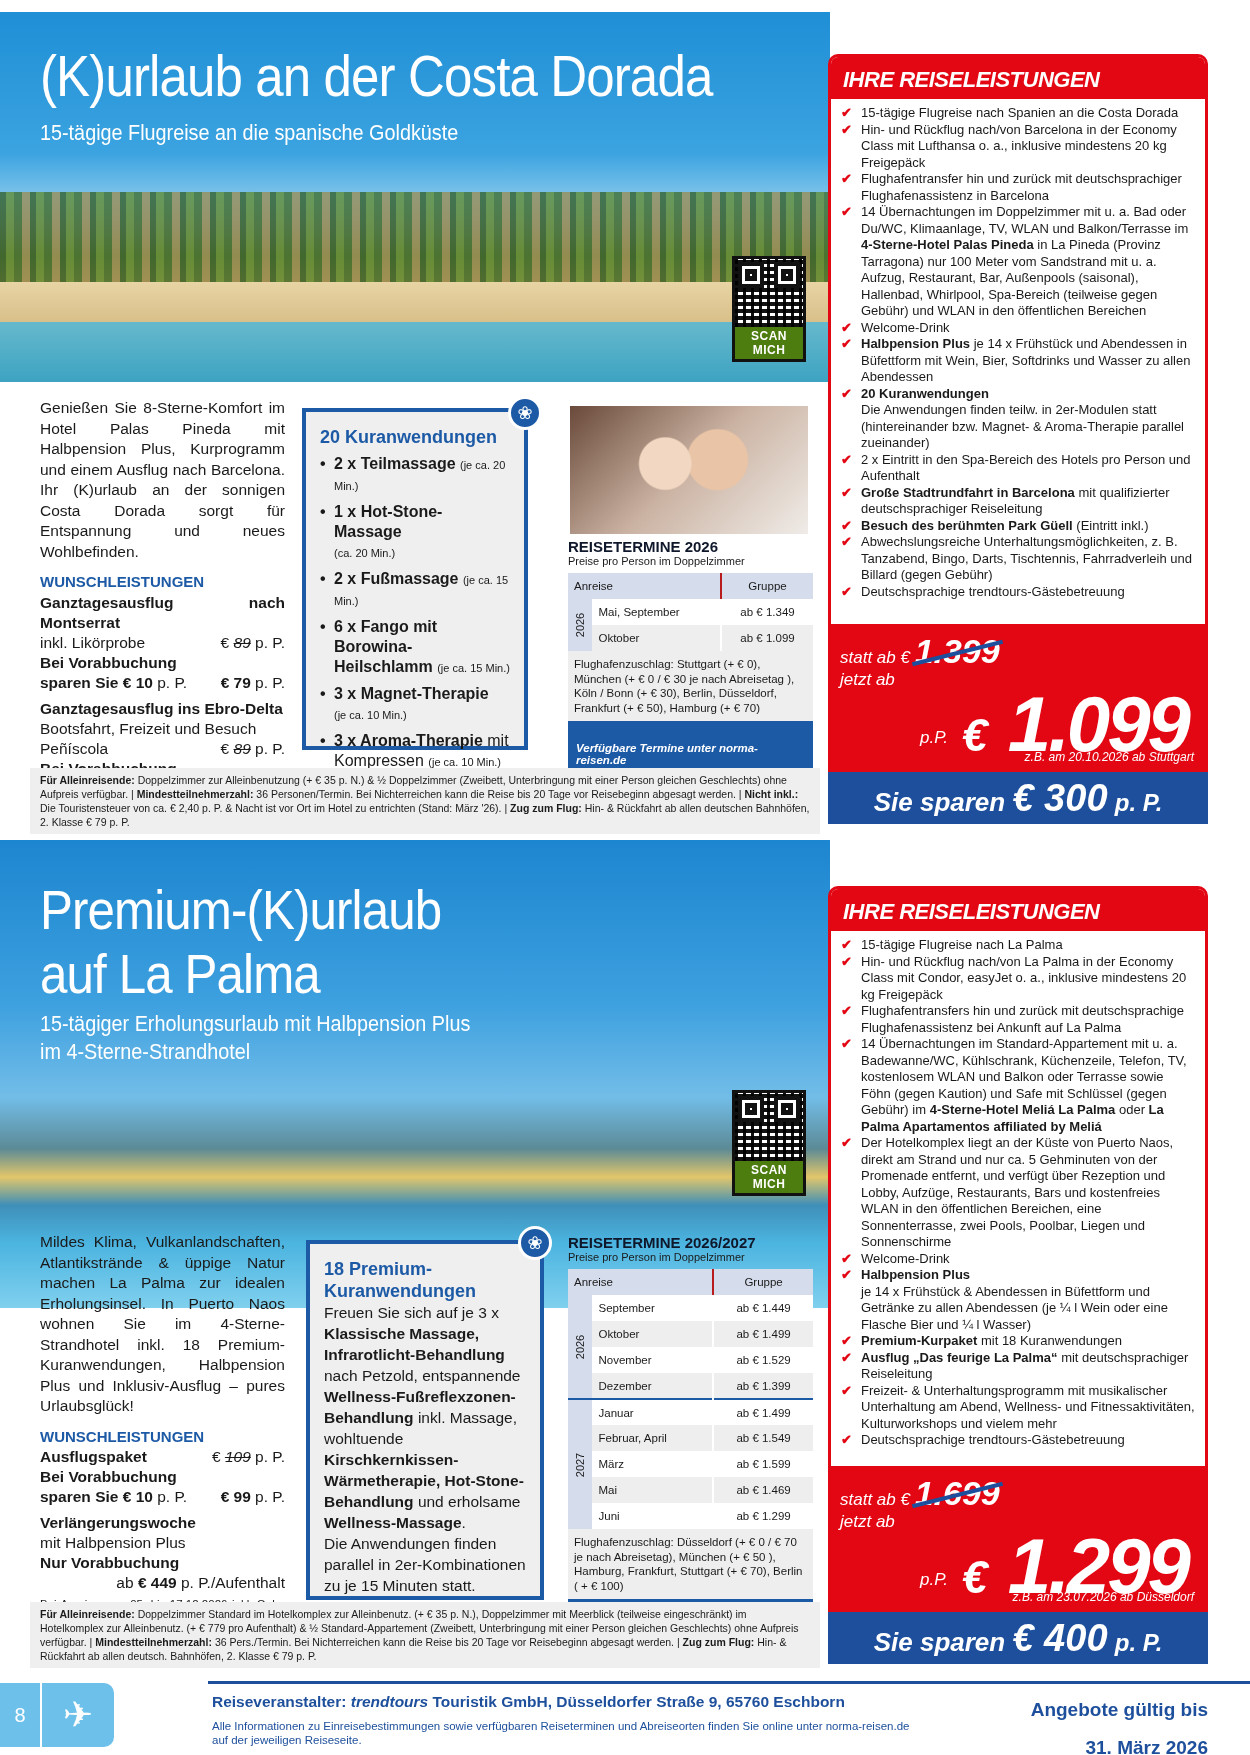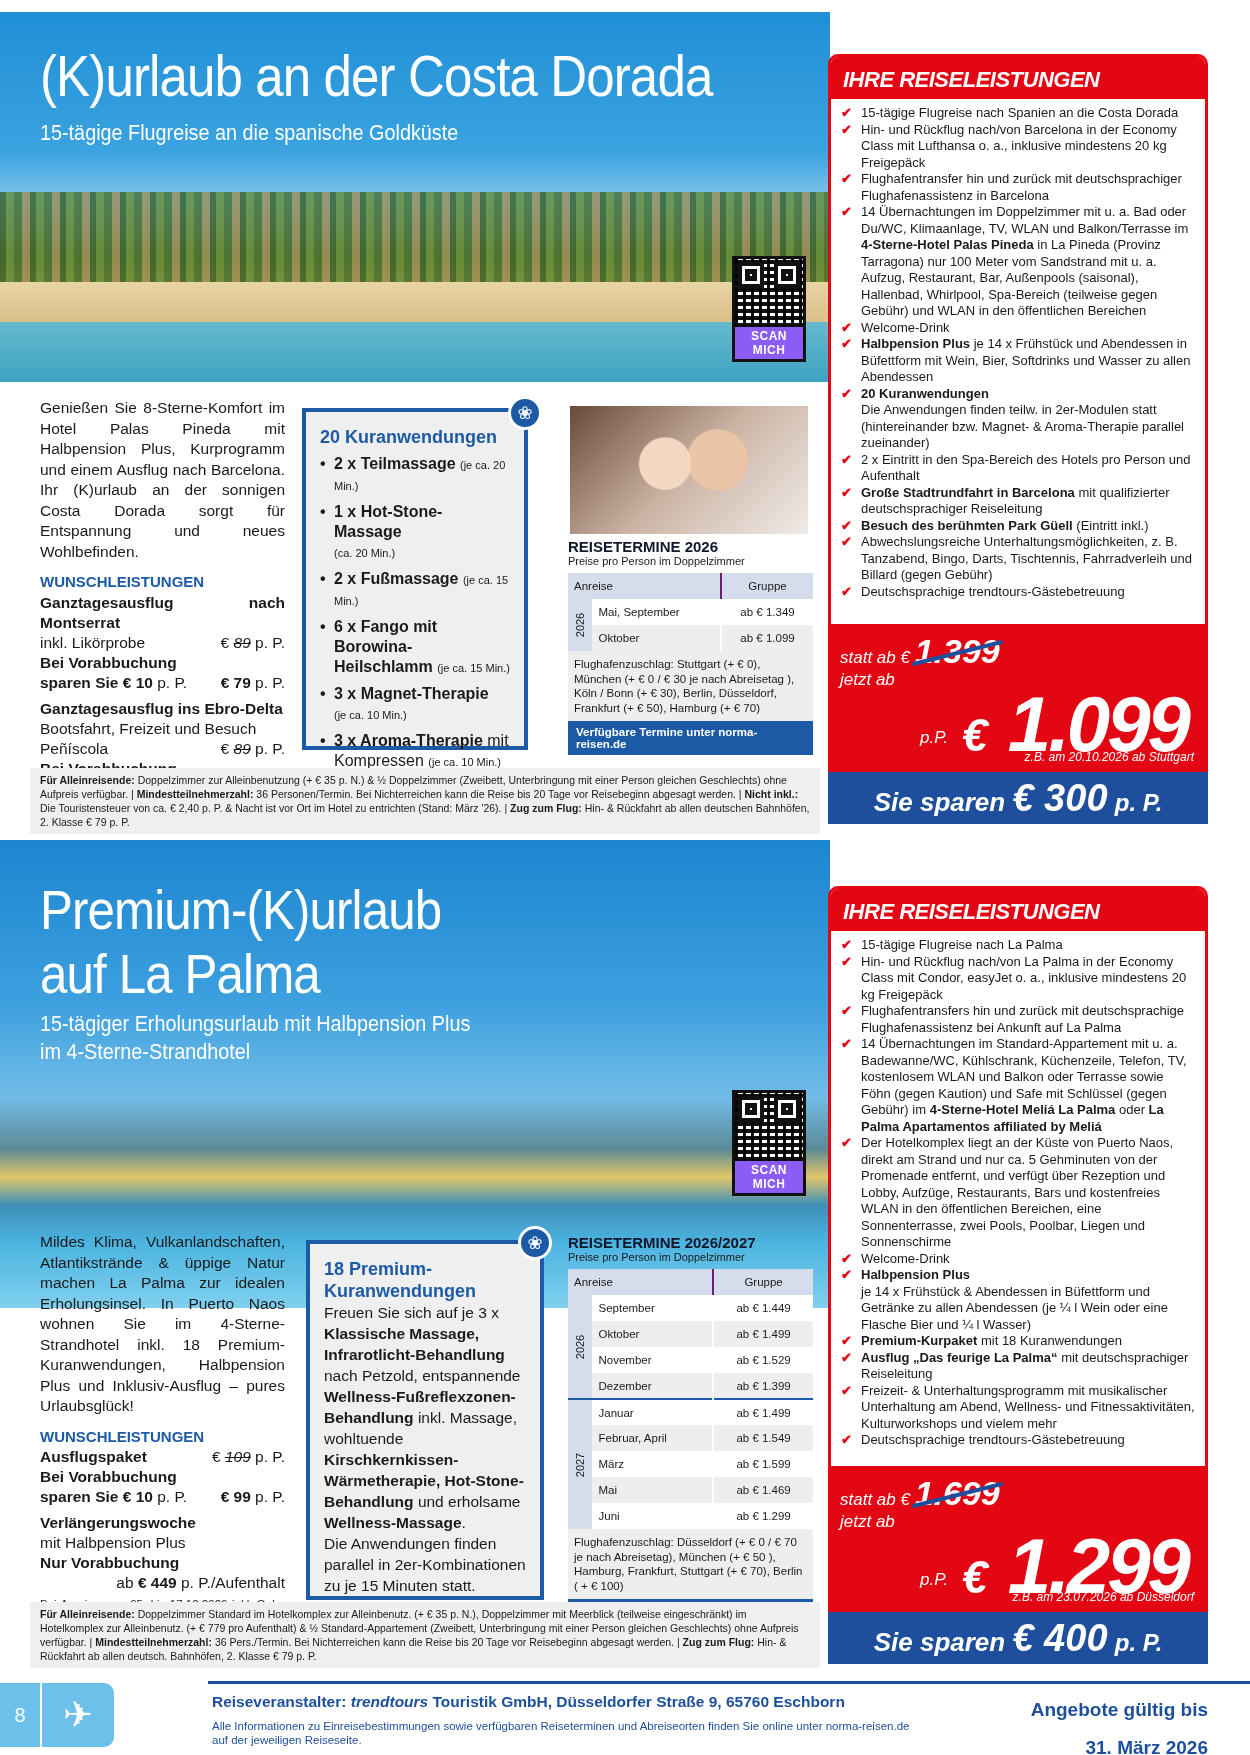--- a/index.html
+++ b/index.html
@@ -14,21 +14,21 @@
   .beach { position: absolute; left: 0; right: 0; height: 40px; background: linear-gradient(180deg, #e8d4a4, #d9c08a); }
   .sea { position: absolute; left: 0; right: 0; background: linear-gradient(180deg, #66b9cc, #3da3c2); }
   .qr { position: absolute; width: 74px; background: #fff; border: 3px solid #111; }
   .qr-code { width: 68px; height: 68px; background:
       repeating-linear-gradient(0deg, #111 0 4px, #fff 4px 7px),
       repeating-linear-gradient(90deg, #111 0 3px, #fff 3px 8px);
       background-blend-mode: multiply; position: relative; }
   .qr-code::before, .qr-code::after { content: ""; position: absolute; width: 18px; height: 18px; border: 4px solid #111; background: #fff; box-shadow: inset 0 0 0 3px #fff, inset 0 0 0 8px #111; }
   .qr-code::before { left: 3px; top: 3px; }
   .qr-code::after { right: 3px; top: 3px; }
-  .qr-label { background: #8b5cf6; color: #fff; font-size: 12px; font-weight: bold; text-align: center; padding: 2px 0; letter-spacing: 0.5px; }
+  .qr-label { background: #4d7c0f; color: #fff; font-size: 12px; font-weight: bold; text-align: center; padding: 2px 0; letter-spacing: 0.5px; }
   .red-tag { position: absolute; left: 0; width: 262px; height: 92px; background: #e30613; border-radius: 0 10px 10px 0; color: #fff; font-weight: bold; font-style: italic; font-size: 22px; line-height: 32px; padding: 12px 0 0 42px; transform-origin: left; }
   .intro { position: absolute; left: 40px; width: 245px; font-size: 15.5px; line-height: 20.5px; text-align: justify; }
   .wish-head { color: #1d5aa6; font-weight: bold; font-size: 15px; margin-top: 10px; }
   .wish-row { display: flex; justify-content: space-between; font-size: 15.5px; line-height: 20px; }
   .b { font-weight: bold; }
   .strike { text-decoration: line-through; font-style: italic; }
   .small-note { font-size: 11.5px; line-height: 14.5px; margin-top: 4px; }
   .kur-box { position: absolute; background: #efefef; border: 4px solid #1d5aa6; padding: 14px 14px 10px 14px; }
   .kur-title { color: #1d5aa6; font-weight: bold; font-size: 18px; line-height: 22px; }
   .kur-item { font-size: 16px; line-height: 20px; font-weight: bold; margin-top: 6px; padding-left: 14px; position: relative; }
@@ -36,30 +36,30 @@
   .kur-item .note { font-weight: normal; font-size: 11px; }
   .kur-item .norm { font-weight: normal; }
   .kur-text { font-size: 15.5px; line-height: 21px; }
   .lotus { position: absolute; width: 34px; height: 34px; border-radius: 50%; background: #1d5aa6; color: #fff; display: flex; align-items: center; justify-content: center; font-size: 18px; border: 3px solid #fff; }
   .photo-couple { position: absolute; background: radial-gradient(circle at 40% 45%, #f2d7c2 0 16%, transparent 17%), radial-gradient(circle at 62% 42%, #e9c4a6 0 18%, transparent 19%), linear-gradient(135deg, #6a4a3a, #cbb3a3 50%, #f0ece8); }
   .termine { position: absolute; width: 245px; }
   .termine-title { color: #0f172a; font-weight: bold; font-size: 15px; }
   .termine-sub { font-size: 11px; margin-bottom: 6px; }
   table.tt { width: 100%; border-collapse: collapse; font-size: 11.5px; }
   table.tt th { background: #d5dcec; font-weight: normal; text-align: left; padding: 5px 6px; height: 26px; }
-  table.tt th.grp { text-align: center; border-left: 2px solid #701a75; }
+  table.tt th.grp { text-align: center; border-left: 2px solid #b91c1c; }
   table.tt td { padding: 4px 6px; height: 26px; }
   table.tt td.year { background: #d5dcec; width: 22px; padding: 0; text-align: center; }
   table.tt td.year span { display: inline-block; transform: rotate(-90deg); font-size: 11px; }
   table.tt td.price { text-align: center; border-left: 2px solid #fff; }
   table.tt tr:nth-child(even) td.m, table.tt tr:nth-child(even) td.price { background: #fff; }
   table.tt tr:nth-child(odd) td.m, table.tt tr:nth-child(odd) td.price { background: #eeeeee; }
   table.tt tr.divider td { border-top: 2px solid #1d5aa6; }
   .surcharge { background: #eeeeee; font-size: 11.5px; line-height: 14.5px; padding: 6px 6px; }
-  .avail { background: #1d5aa6; color: #fff; font-weight: bold; font-size: 11.5px; padding: 5px 8px; }
+  .avail { background: #1d5aa6; color: #fff; font-weight: bold; font-size: 11.5px; padding: 21px 8px; font-style: italic; }
   .leist { position: absolute; left: 828px; width: 380px; background: #fff; border: 3px solid #e30613; border-radius: 10px 10px 0 0; overflow: hidden; }
   .leist-head { background: #e30613; color: #fff; font-weight: bold; font-style: italic; font-size: 22px; padding: 10px 12px 6px 12px; letter-spacing: -0.5px; }
   .leist-list { list-style: none; padding: 6px 10px 6px 10px; }
   .leist-list li { font-size: 13px; line-height: 16.5px; padding-left: 20px; position: relative; margin-bottom: 0; }
   .leist-list li .chk { position: absolute; left: 0; top: 0; color: #e30613; font-weight: bold; }
   .price-box { position: absolute; left: 828px; width: 380px; background: #e30613; color: #fff; font-style: italic; }
   .price-old { position: absolute; left: 12px; top: 8px; font-size: 17px; }
   .price-old .old-num { font-size: 34px; font-weight: bold; position: relative; }
   .price-old .old-num::after { content: ""; position: absolute; left: -4px; right: -4px; top: 50%; height: 4px; background: #1d4f9c; transform: rotate(-14deg); }
   .price-now-label { position: absolute; left: 12px; top: 46px; font-size: 17px; }

